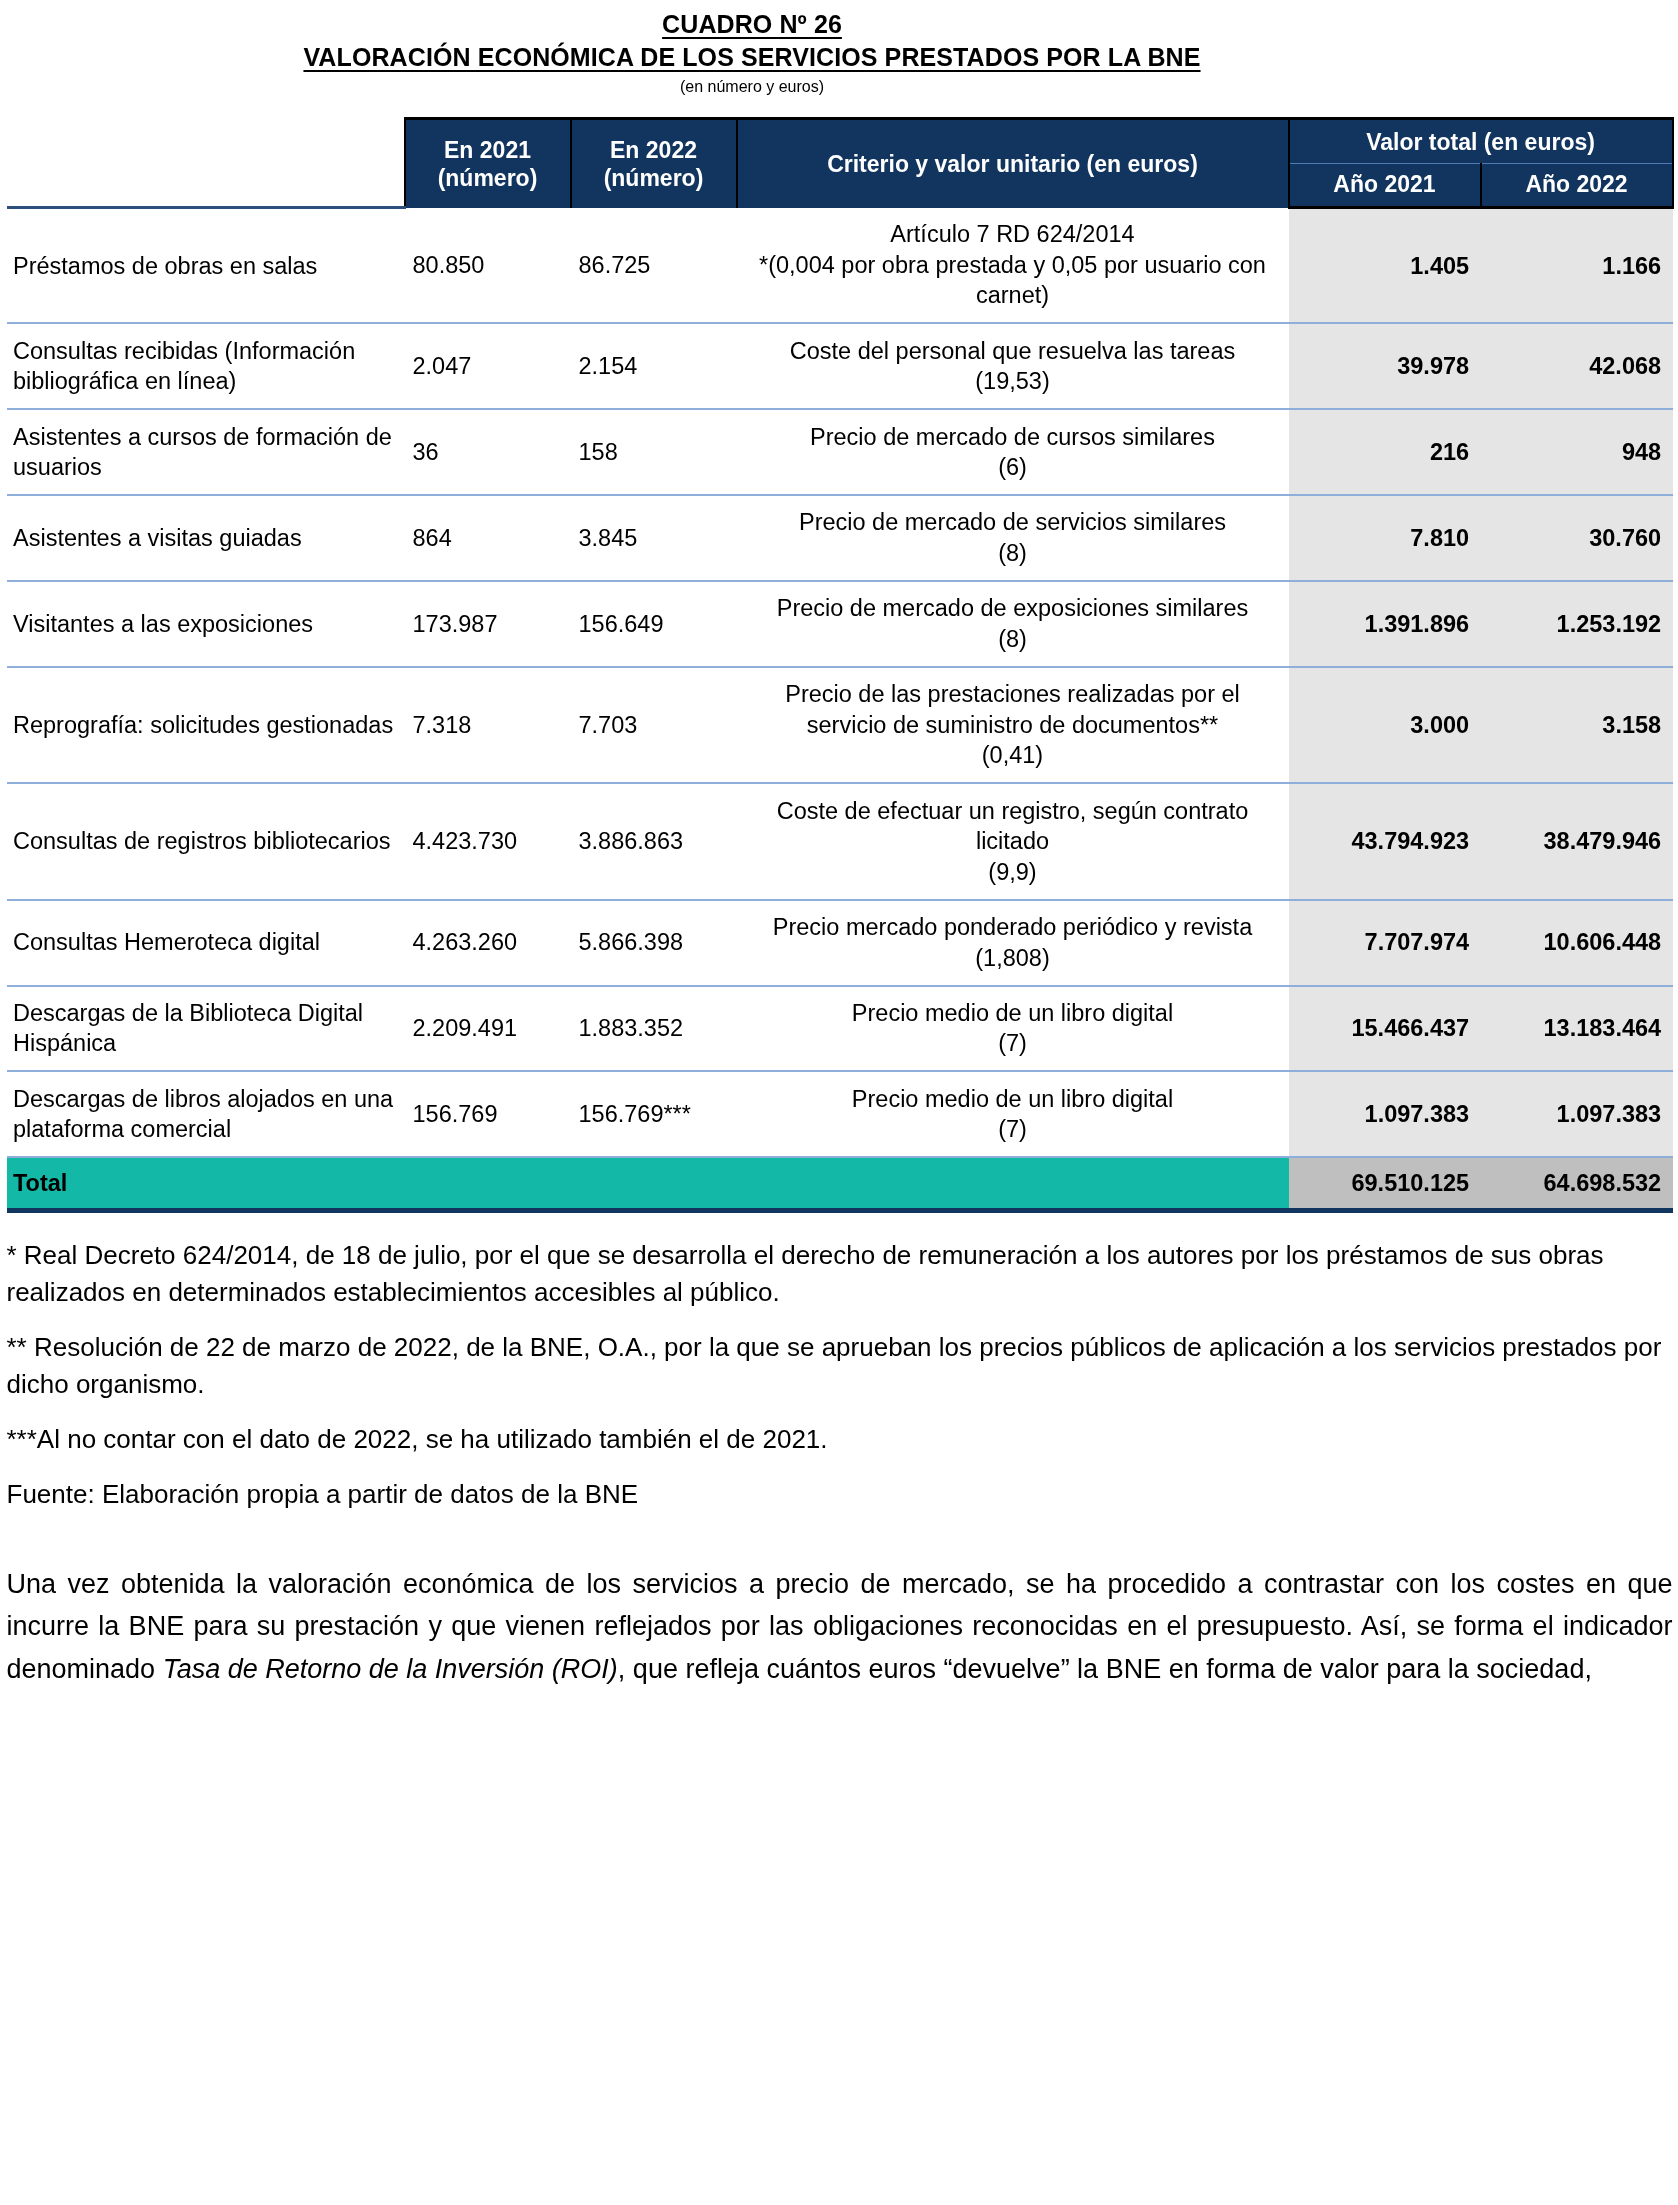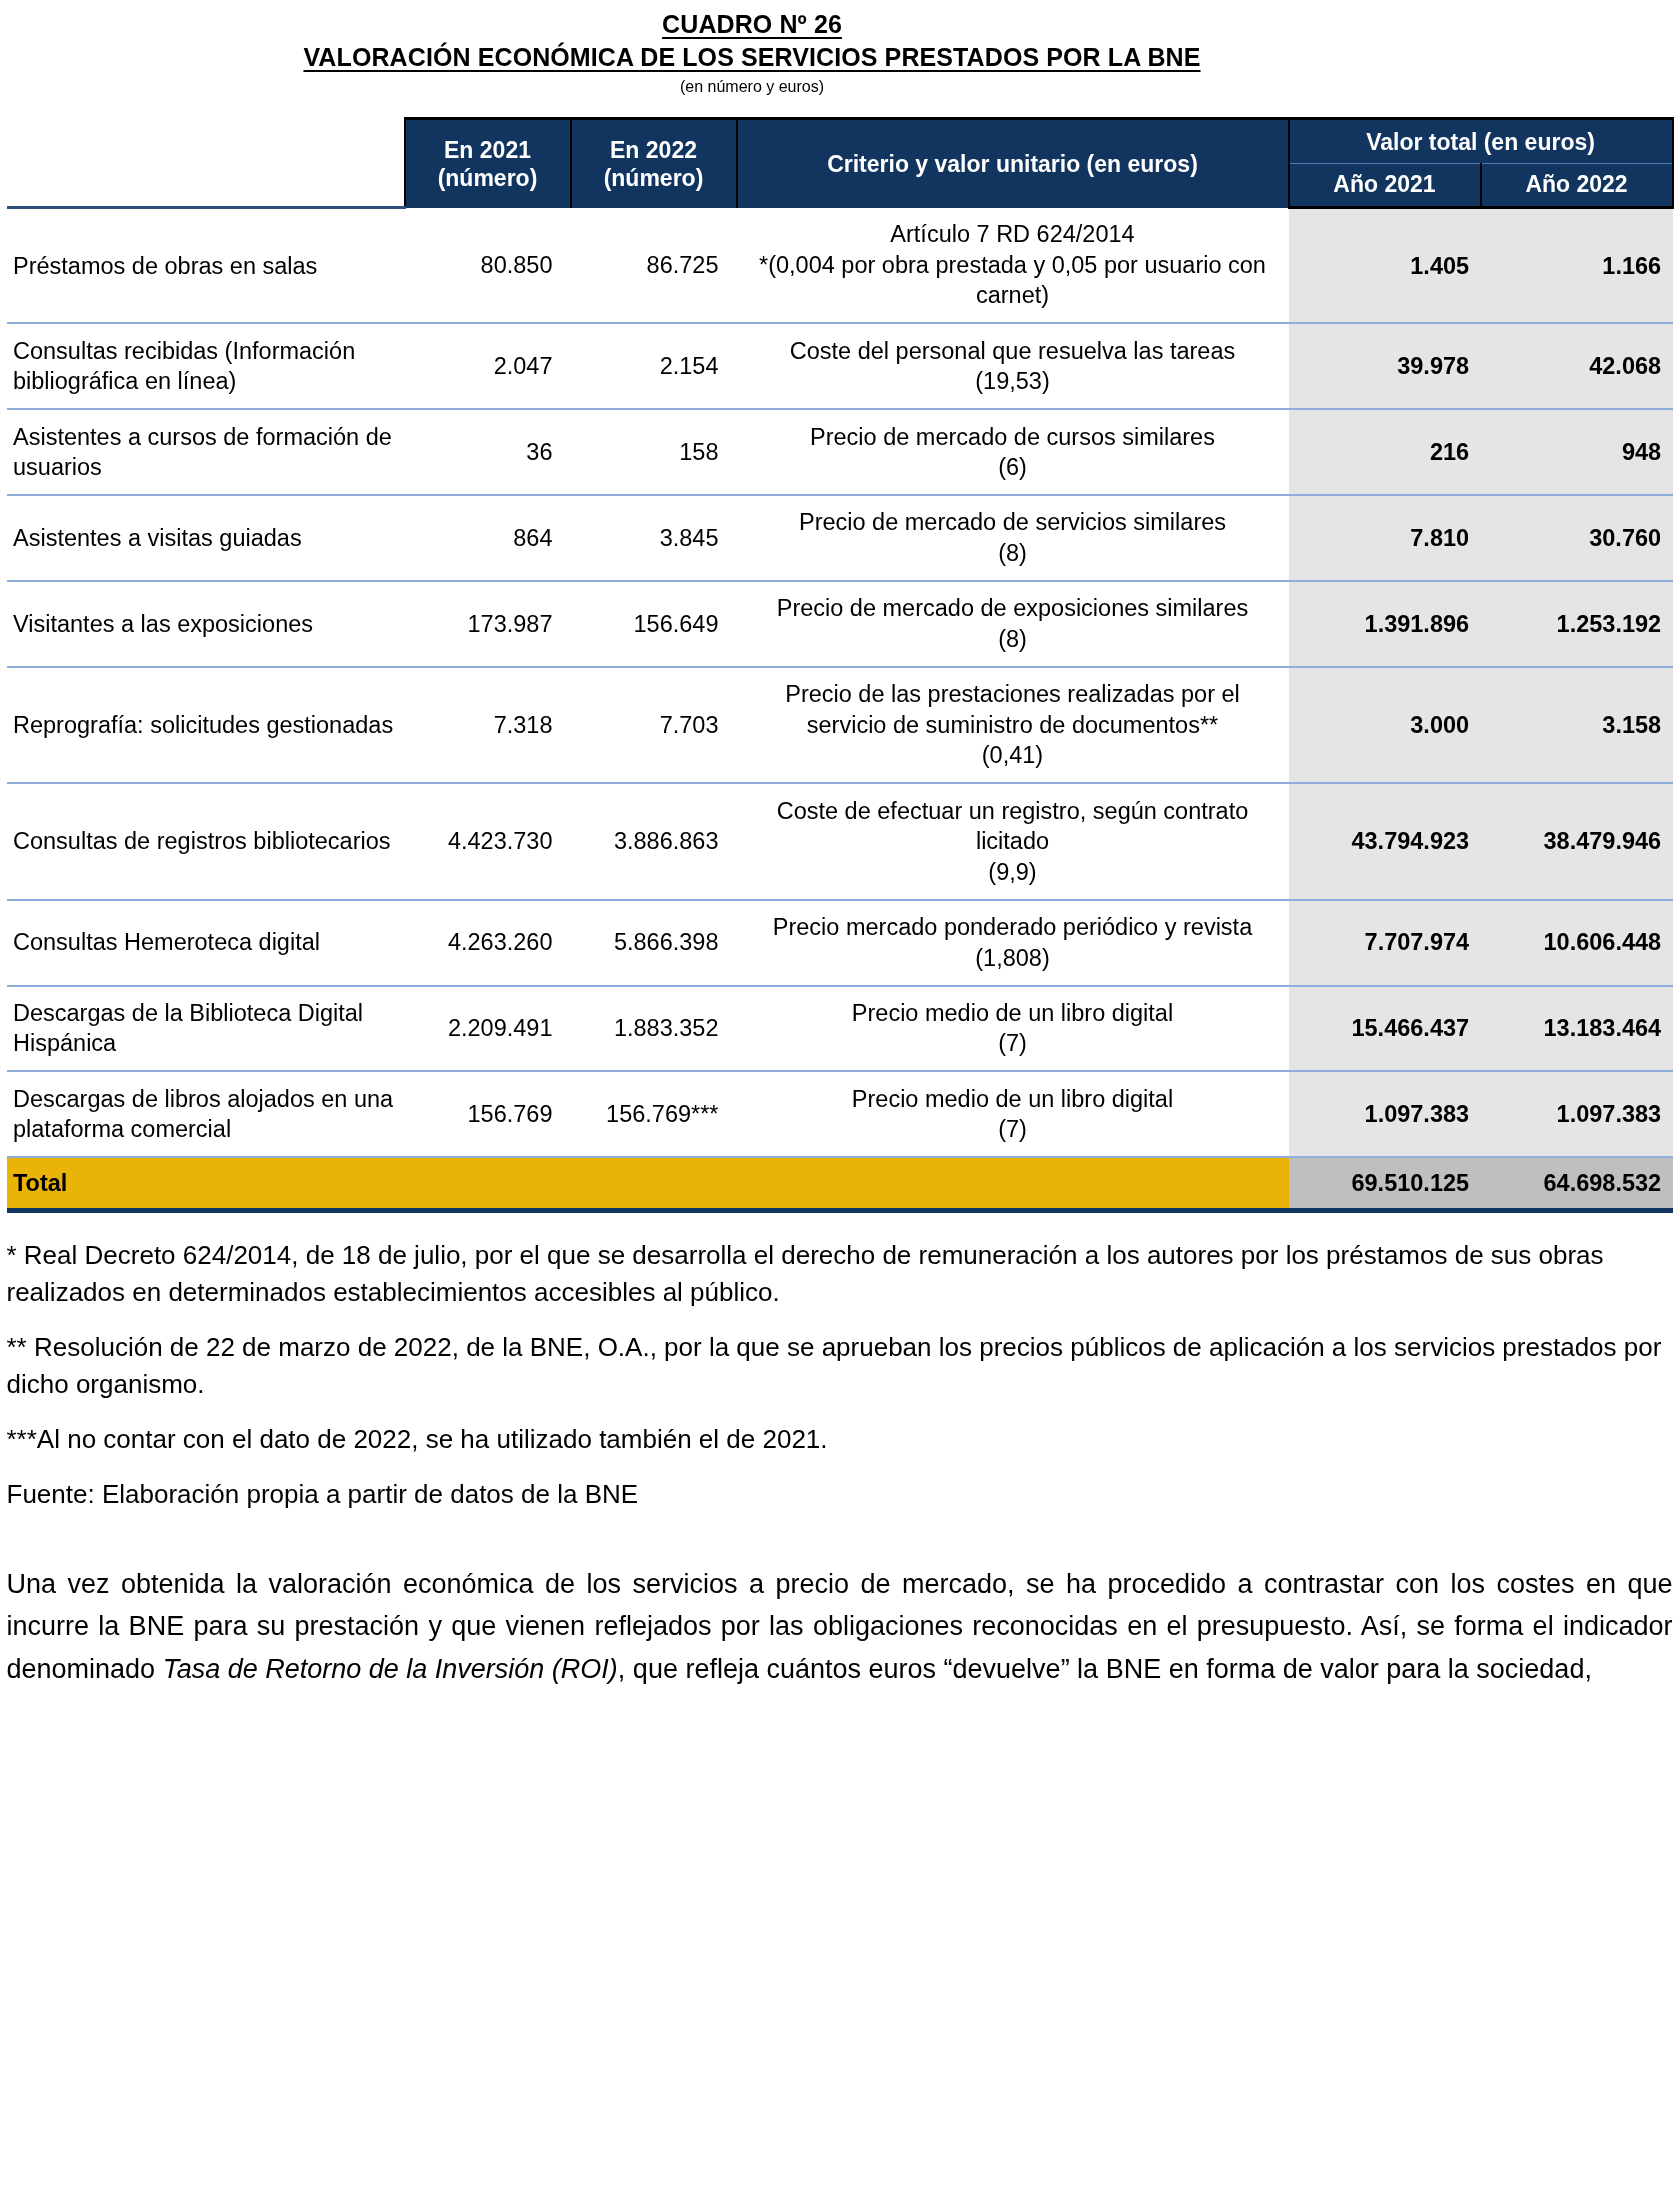--- a/index.html
+++ b/index.html
@@ -101,40 +101,39 @@
     box-sizing: border-box;
     background: #ffffff;
   }
   tbody tr:first-child td { border-top: none; }
   td.concept {
     text-align: left;
     padding-left: 6.5px;
     padding-right: 4.9px;
   }
   td.num {
-    text-align: right;
     padding-right: 18px;
     white-space: nowrap;
   }
   td.crit {
     text-align: center;
     padding-left: 13px;
     padding-right: 13px;
   }
   td.val {
     text-align: right;
     font-weight: bold;
     background: #e5e5e5;
     padding-right: 11.4px;
     white-space: nowrap;
   }
 
   
   tr.total td {
-    background: #eab308;
+    background: #14b8a6;
     font-weight: bold;
     font-size: 23.5px;
     padding-top: 9.7px;
     padding-bottom: 9.7px;
     border-top: 2.4px solid #8faedb;
     border-bottom: 5.7px solid #11355e;
   }
   tr.total td.val { background: #bfbfbf; }
 
   

